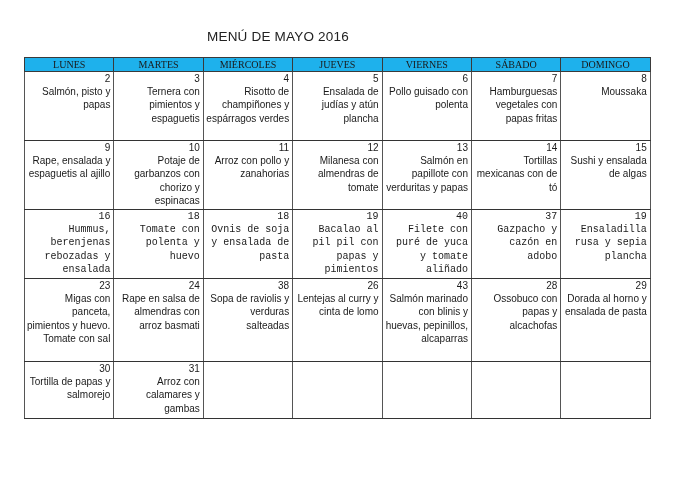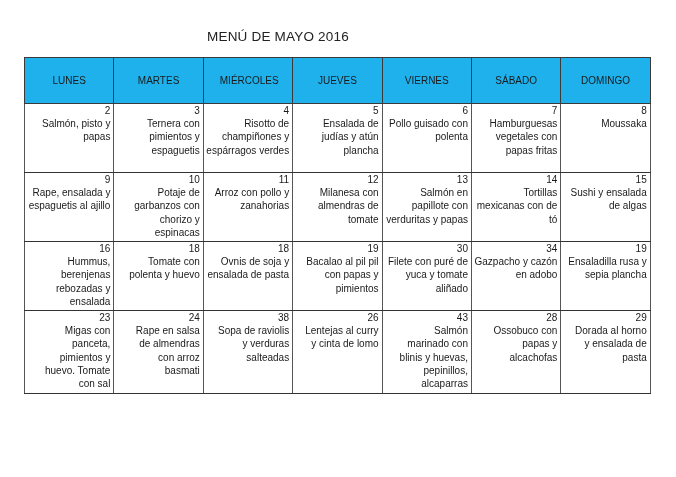--- a/index.html
+++ b/index.html
@@ -4,31 +4,31 @@
 <style>
   html, body { margin:0; padding:0; background:#ffffff; }
   body { width:676px; height:477px; position:relative; overflow:hidden;
          font-family:"Liberation Sans", sans-serif; color:#1a1a1a; }
   .title { position:absolute; top:29px; left:0; width:556px; text-align:center;
            font-size:13.5px; letter-spacing:0.2px; color:#222; }
   table.cal { position:absolute; top:57px; left:24px; border-collapse:collapse;
               table-layout:fixed; width:626px; }
   table.cal col { width:89.4px; }
   th { background:#1eb1ec; color:#1a1a1a; font-weight:normal; font-size:10px;
-       height:13px; padding:16px; border:1px solid #3a3a3a; border-bottom:1px solid #3a3a3a;
-       text-align:center; line-height:13px; }
+       height:13px; padding:0; border:1px solid #3a3a3a; border-bottom:1px solid #3a3a3a;
+       text-align:center; line-height:13px;font-family:Liberation Serif, serif; }
   td { border-left:1px solid #555; border-right:1px solid #555; border-top:1px solid #333;
        border-bottom:1px solid #333; vertical-align:top; text-align:right; padding:0 3px 0 2px;
        font-size:10px; line-height:13.2px; }
   td .num { display:block; }
   td .dish { display:block; white-space:normal;text-align:right; }
   tr.r1 td { height:68px; }
   tr.r2 td { height:68px; }
-  tr.r3 td { height:68px; }
-  tr.r4 td { height:82px;padding-left:8px; }
+  tr.r3 td { height:68px;font-family:Liberation Mono, monospace; }
+  tr.r4 td { height:82px; }
   tr.r5 td { height:56px; }
 </style>
 </head>
 <body>
 
 <div class="title">MENÚ DE MAYO 2016</div>
 
 <table class="cal">
   <colgroup>
       <col>
@@ -122,25 +122,25 @@
         </td>
       <td>
           <span class="num">18</span>
           <span class="dish">Ovnis de soja y ensalada de pasta</span>
         </td>
       <td>
           <span class="num">19</span>
           <span class="dish">Bacalao al pil pil con papas y pimientos</span>
         </td>
       <td>
-          <span class="num">30</span>
+          <span class="num">40</span>
           <span class="dish">Filete con puré de yuca y tomate aliñado</span>
         </td>
       <td>
-          <span class="num">34</span>
+          <span class="num">37</span>
           <span class="dish">Gazpacho y cazón en adobo</span>
         </td>
       <td>
           <span class="num">19</span>
           <span class="dish">Ensaladilla rusa y sepia plancha</span>
         </td>
     </tr>
     <tr class="r4">
       <td>
           <span class="num">23</span>
@@ -164,14 +164,29 @@
         </td>
       <td>
           <span class="num">28</span>
           <span class="dish">Ossobuco con papas y alcachofas</span>
         </td>
       <td>
           <span class="num">29</span>
           <span class="dish">Dorada al horno y ensalada de pasta</span>
         </td>
     </tr>
+    <tr class="r5">
+      <td>
+          <span class="num">30</span>
+          <span class="dish">Tortilla de papas y salmorejo</span>
+        </td>
+      <td>
+          <span class="num">31</span>
+          <span class="dish">Arroz con calamares y gambas</span>
+        </td>
+      <td></td>
+      <td></td>
+      <td></td>
+      <td></td>
+      <td></td>
+    </tr>
   </tbody>
 </table>
 
 </body></html>

